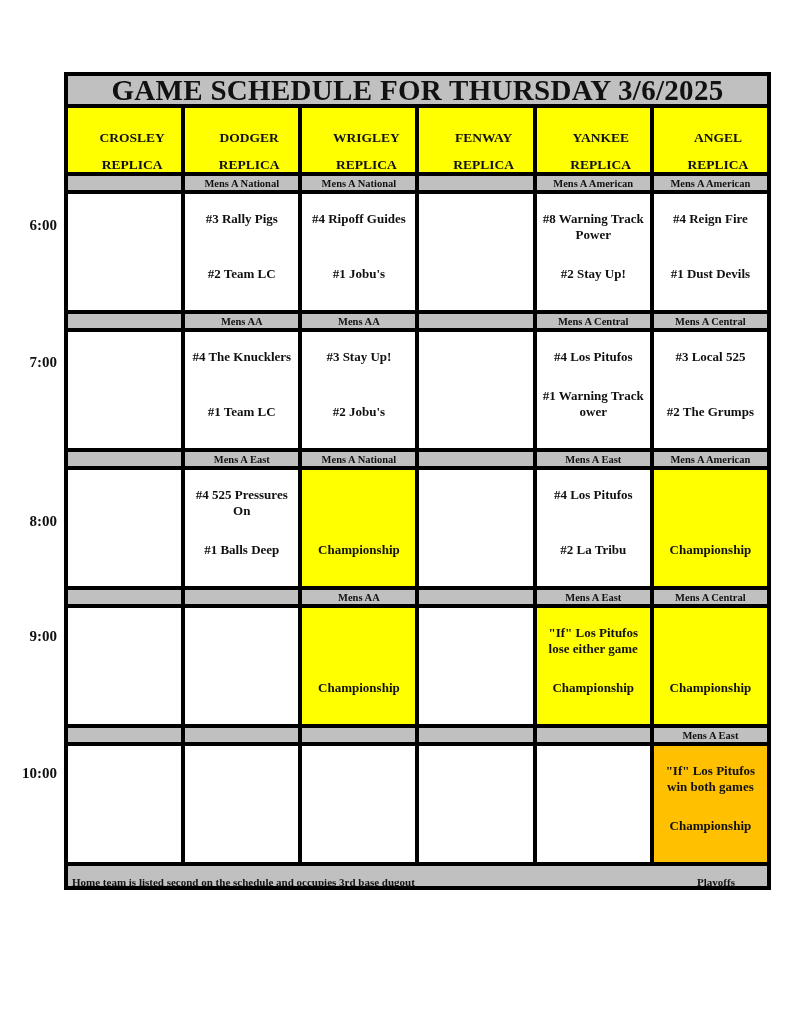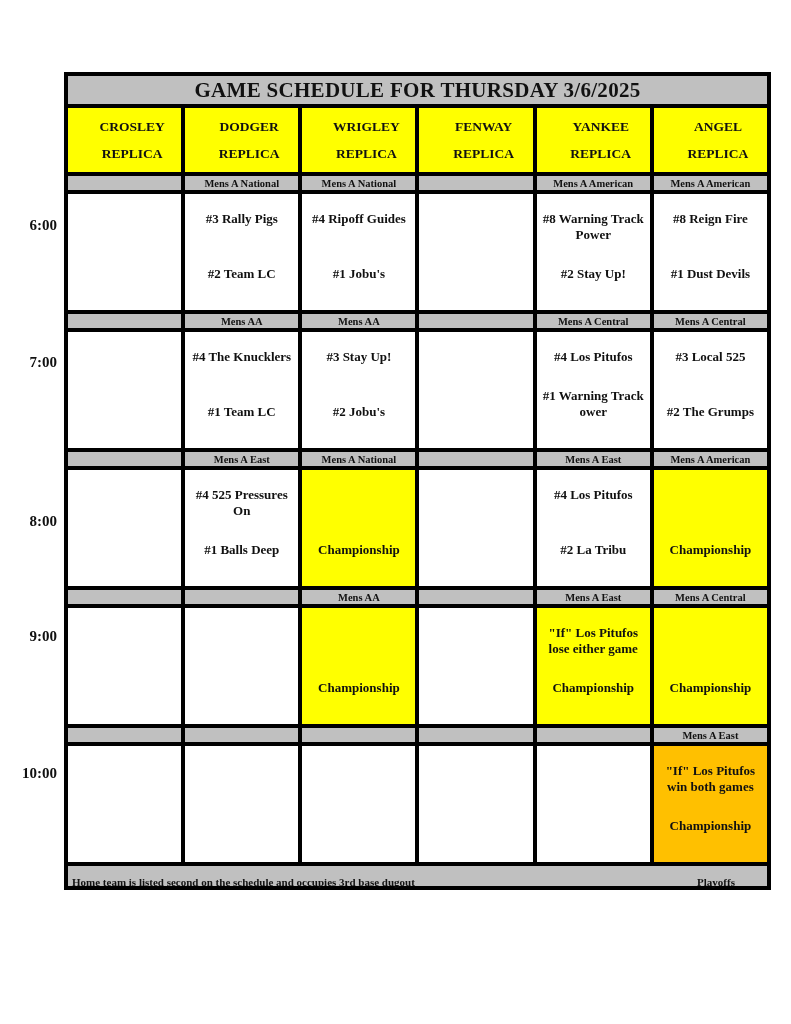--- a/index.html
+++ b/index.html
@@ -37,28 +37,28 @@
                         14px 116px
                         20px;
     gap: 4px;
     background: #000000;
     border: 4px solid #000000;
   }
   .title-cell {
     grid-column: 1 / -1;
     background: var(--bar-bg, #C0C0C0);
     display: flex; align-items: center; justify-content: center;
-    font-size: 21px;
+    font-size: 29px;
     letter-spacing: 0.3px;
     white-space: nowrap;
   }
   .hdr {
     background: var(--header-bg, #FFFF00);
     display: flex; flex-direction: column;
-    align-items: center; justify-content: center;
+    align-items: center; justify-content: flex-end;
     row-gap: 13px;
     font-size: 13.5px;
     line-height: 14px;
     text-align: center;
     padding-left: 15px;
   }
   .div-cell {
     background: var(--bar-bg, #C0C0C0);
     display: flex; align-items: center; justify-content: center;
     font-size: 10.5px;
@@ -149,21 +149,21 @@
       </div>
       <div class="game">
         <div></div>
         <div></div>
       </div>
       <div class="game">
         <div>#8 Warning Track Power</div>
         <div>#2 Stay Up!</div>
       </div>
       <div class="game">
-        <div>#8 Reign Fire</div>
+        <div>#4 Reign Fire</div>
         <div>#1 Dust Devils</div>
       </div>
 
       <div class="div-cell"></div>
       <div class="div-cell">Mens AA</div>
       <div class="div-cell">Mens AA</div>
       <div class="div-cell"></div>
       <div class="div-cell">Mens A Central</div>
       <div class="div-cell">Mens A Central</div>
 

